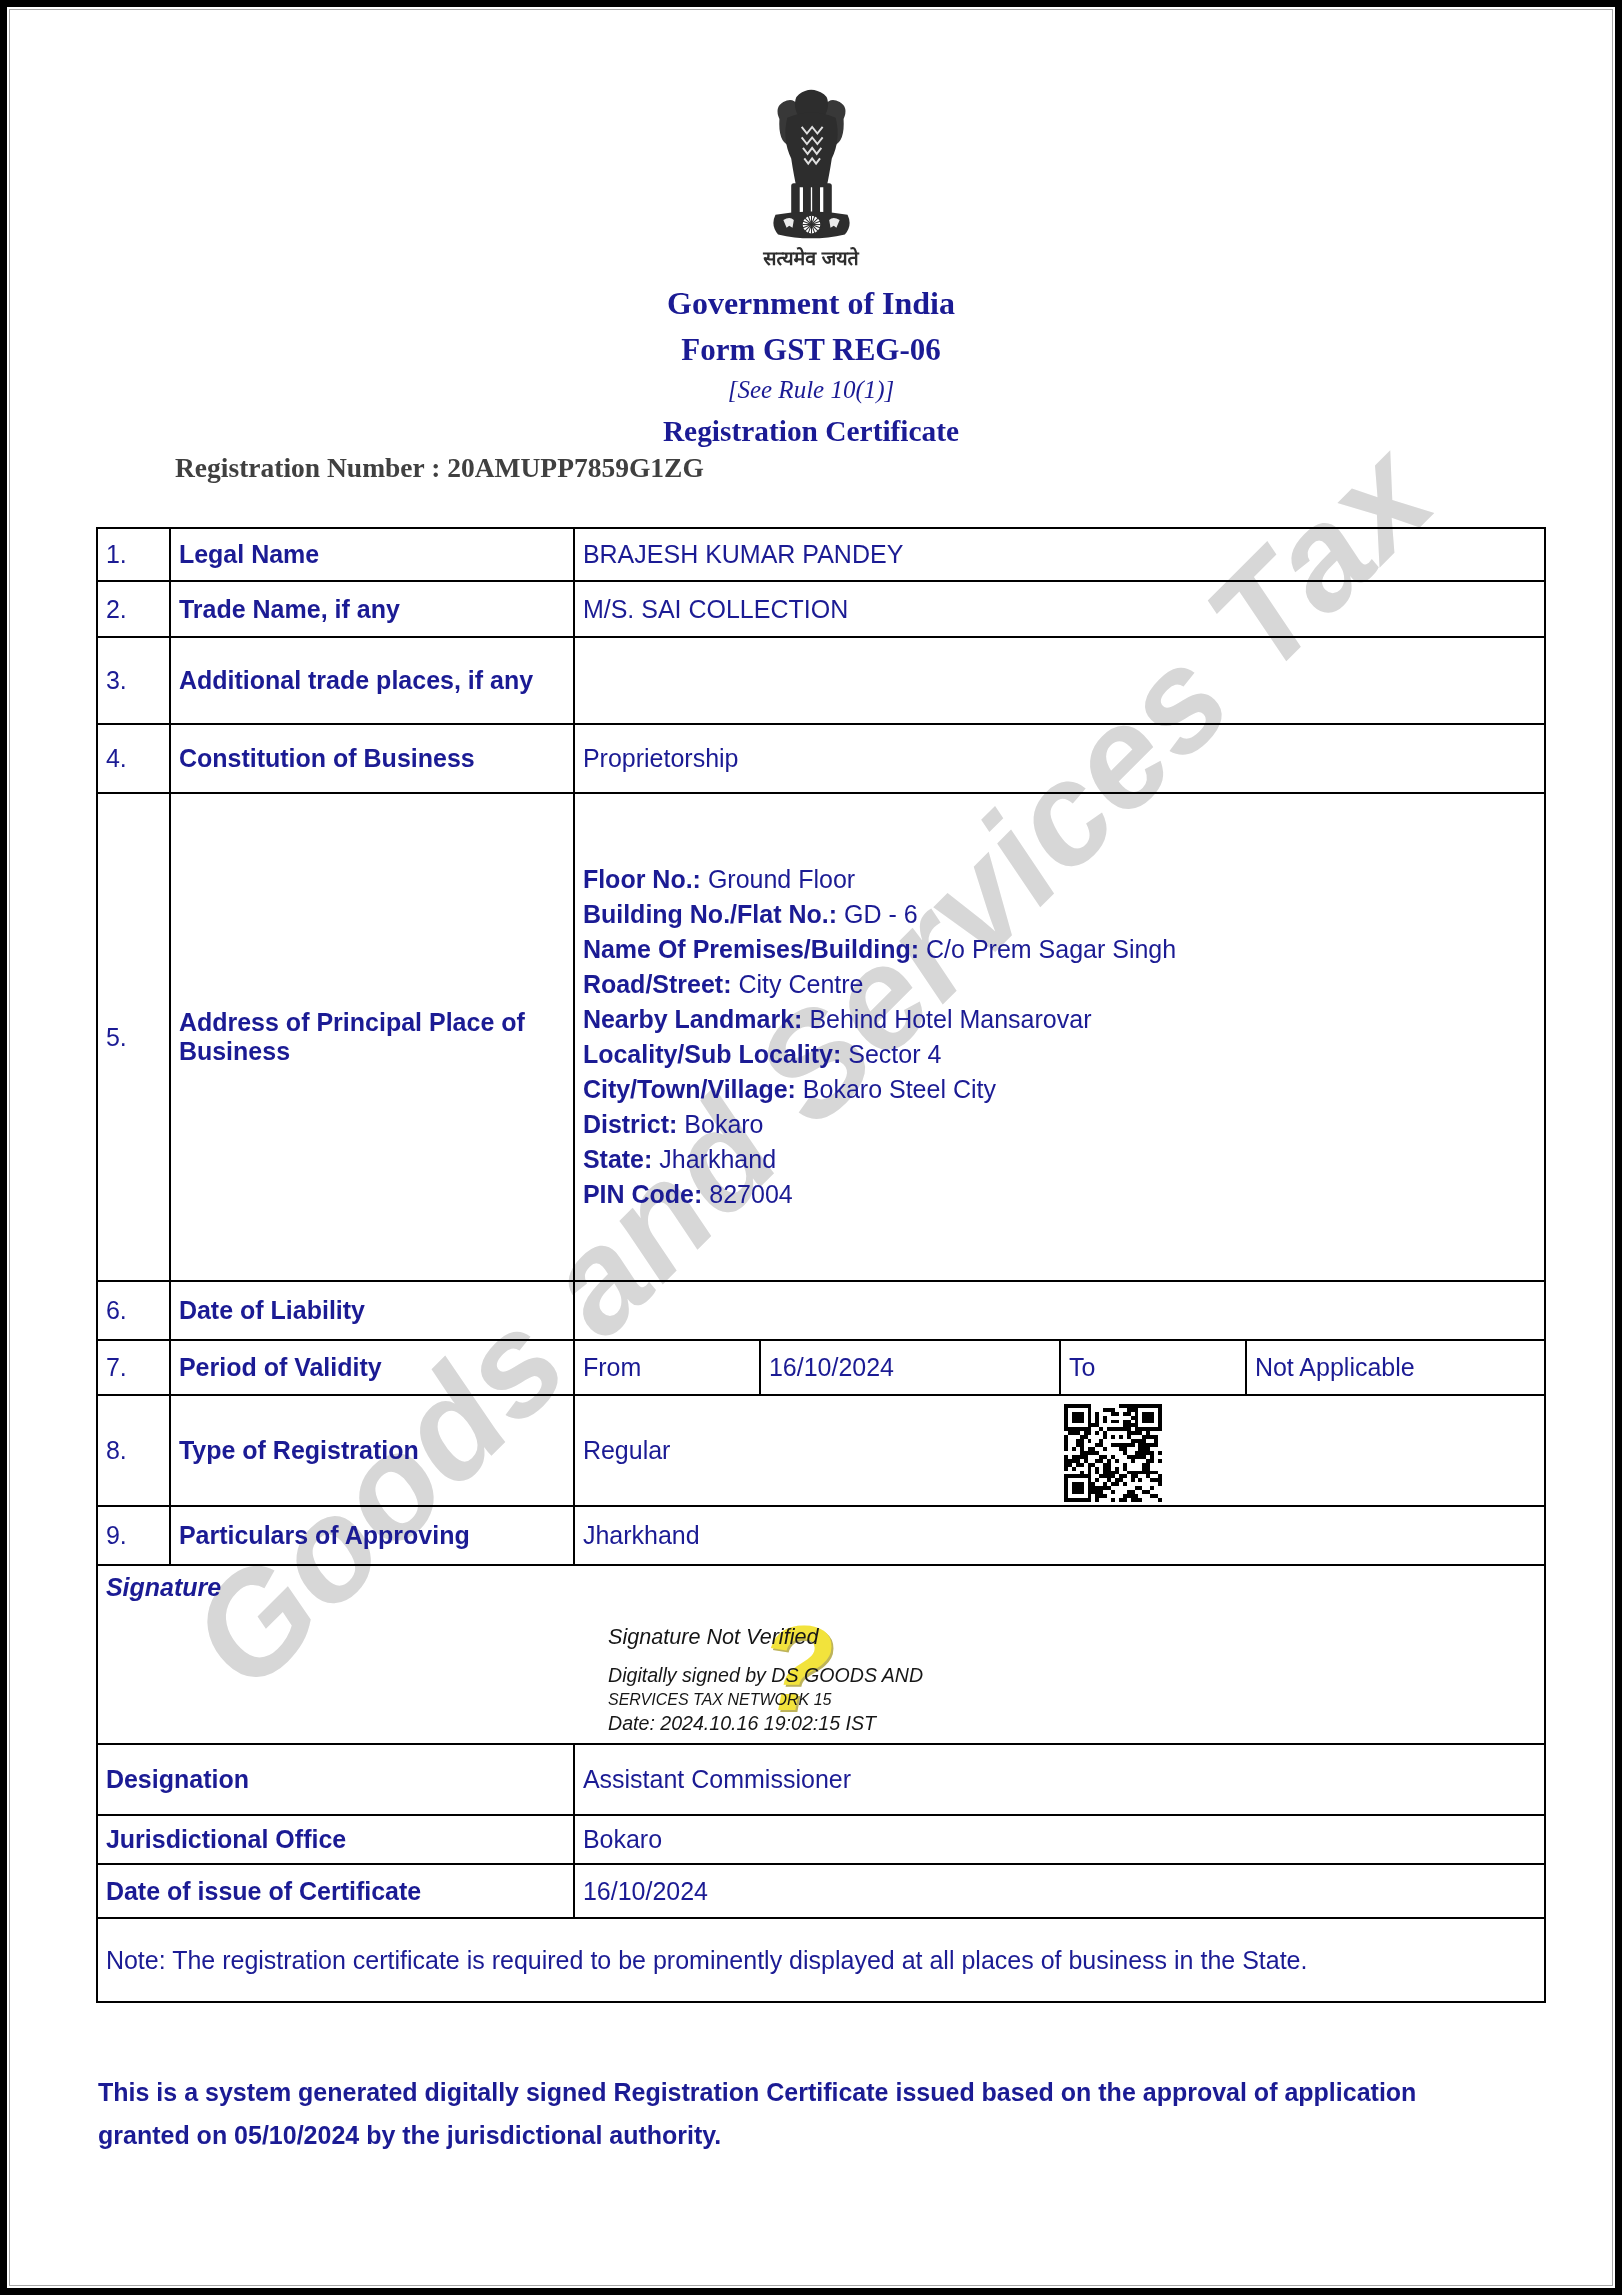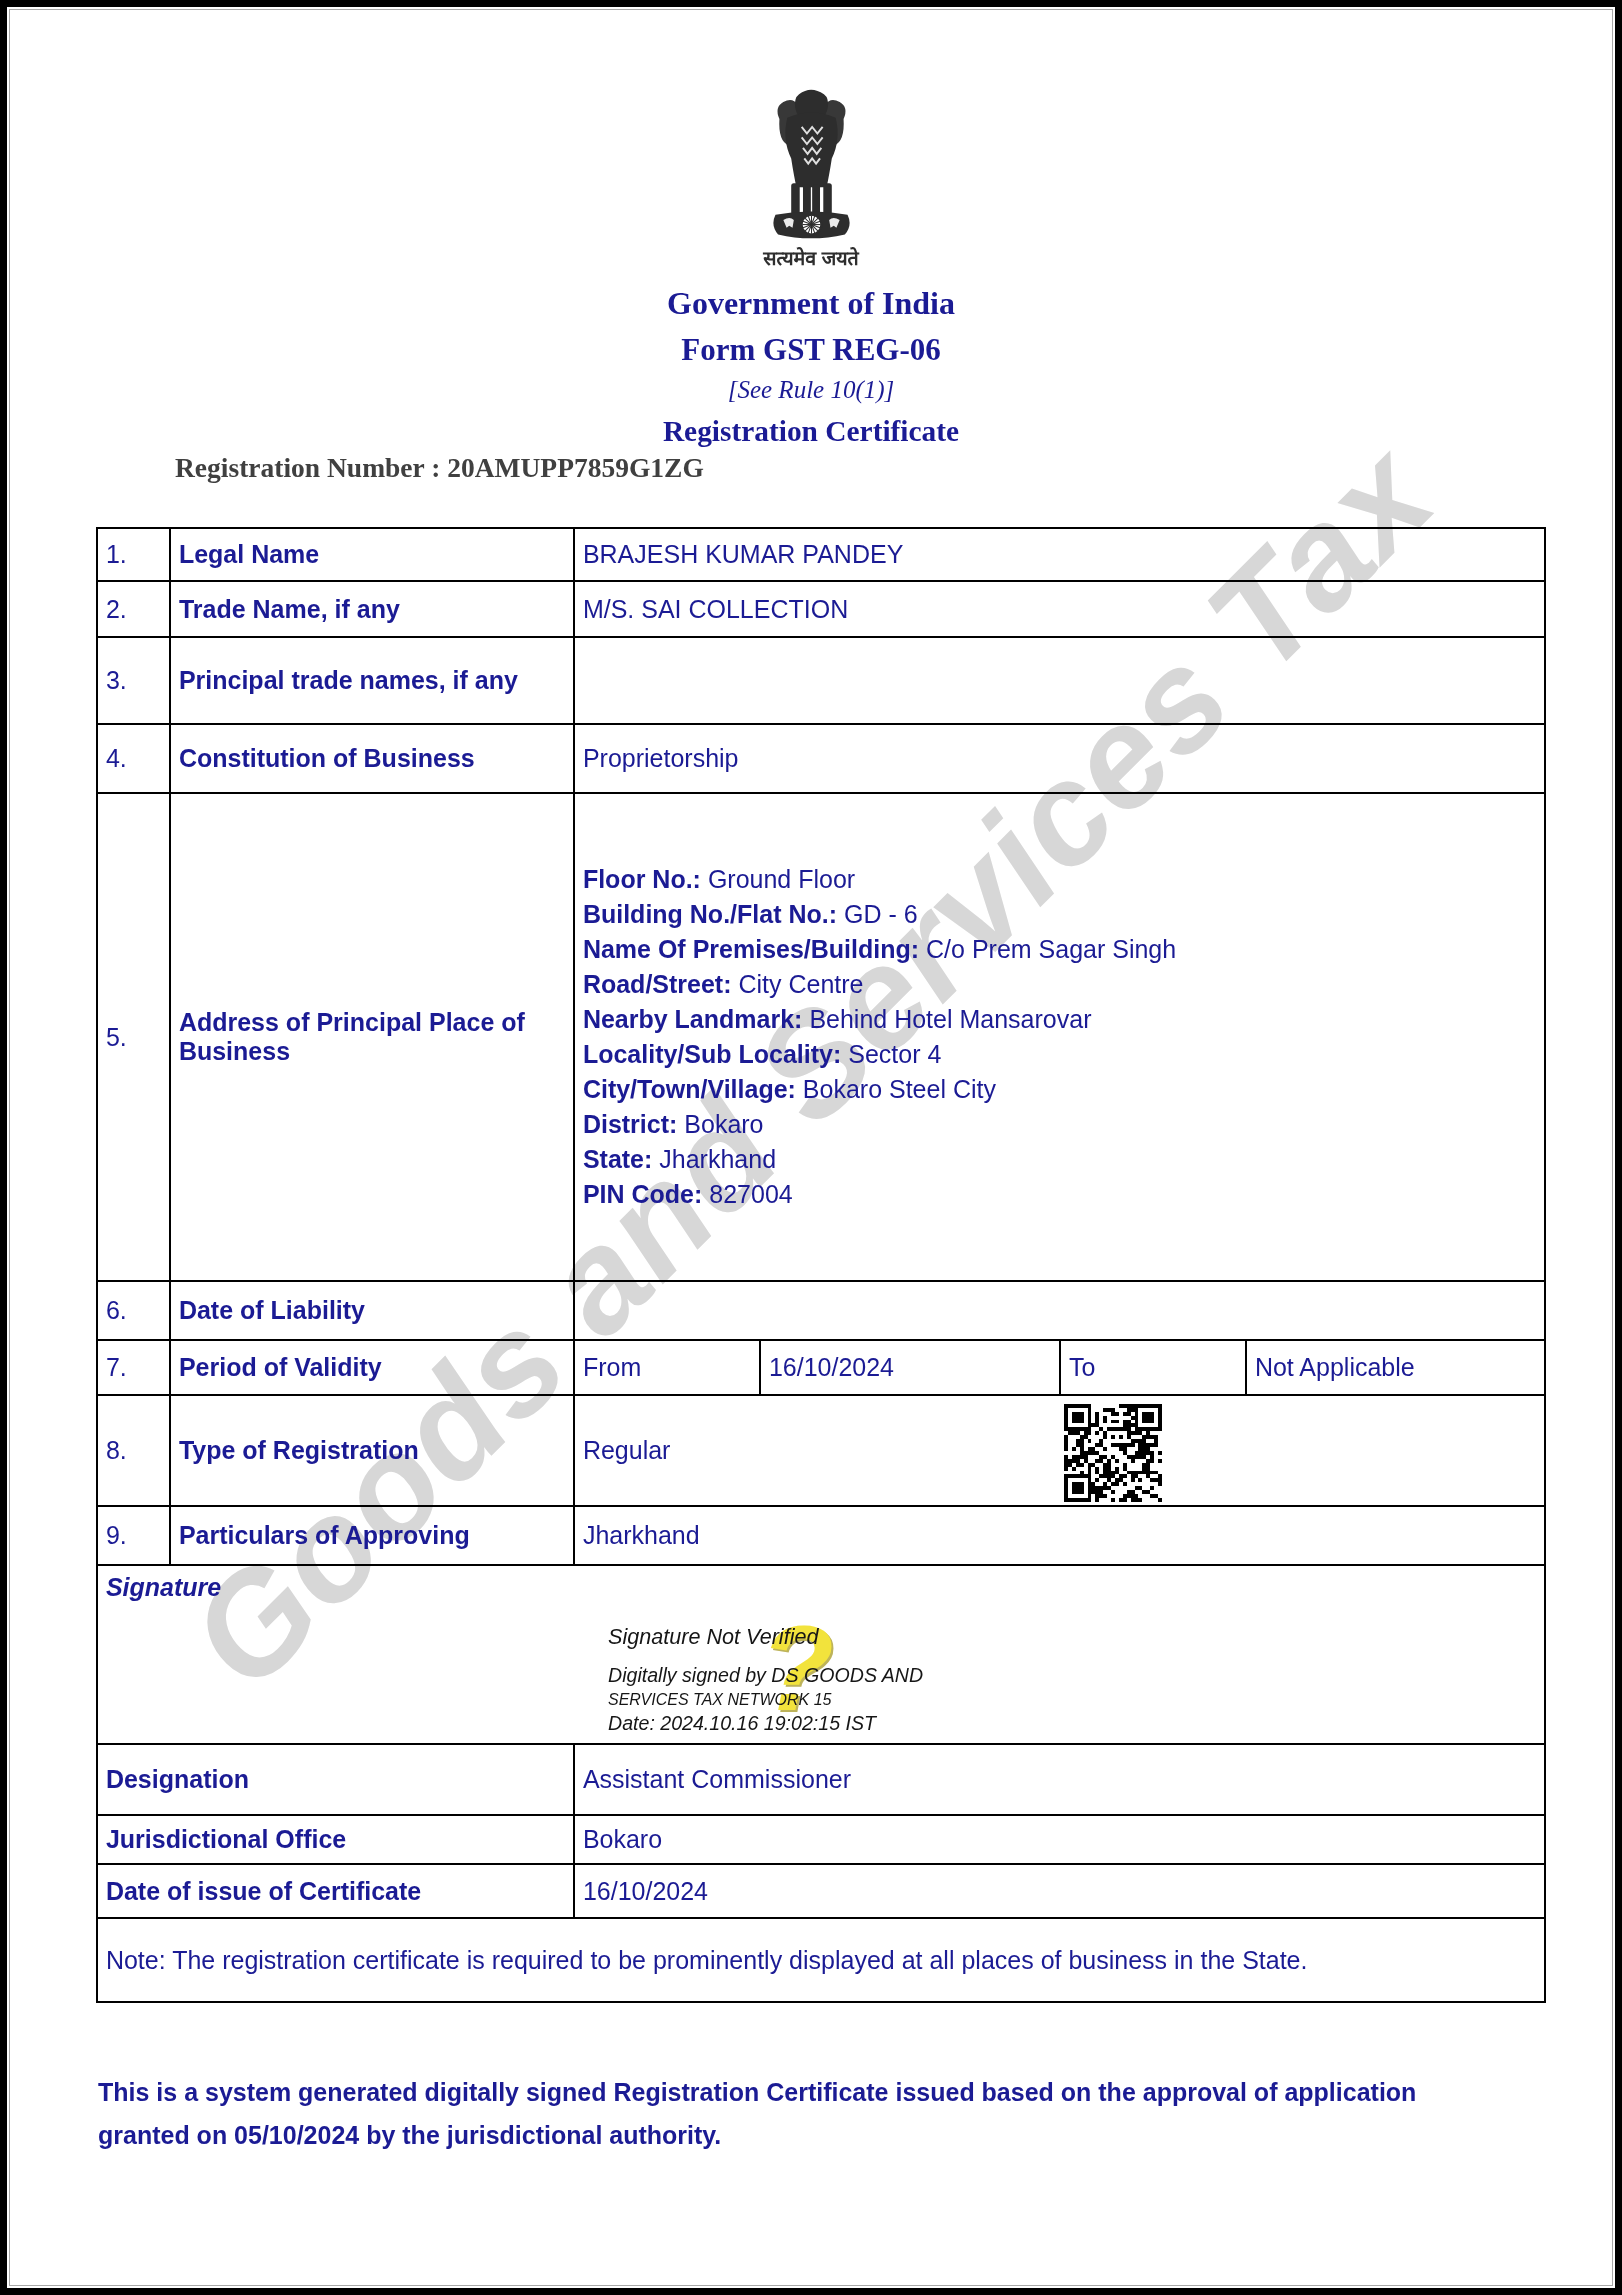--- a/index.html
+++ b/index.html
@@ -137,21 +137,21 @@
         <td class="lbl">Legal Name</td>
         <td colspan="4">BRAJESH KUMAR PANDEY</td>
       </tr>
       <tr style="height:56px">
         <td class="num">2.</td>
         <td class="lbl">Trade Name, if any</td>
         <td colspan="4">M/S. SAI COLLECTION</td>
       </tr>
       <tr style="height:87px">
         <td class="num top">3.</td>
-        <td class="lbl top">Principal trade names, if any</td>
+        <td class="lbl top">Additional trade places, if any</td>
         <td colspan="4"></td>
       </tr>
       <tr style="height:69px">
         <td class="num">4.</td>
         <td class="lbl">Constitution of Business</td>
         <td colspan="4">Proprietorship</td>
       </tr>
       <tr style="height:488px">
         <td class="num top">5.</td>
         <td class="lbl top">Address of Principal Place of Business</td>

